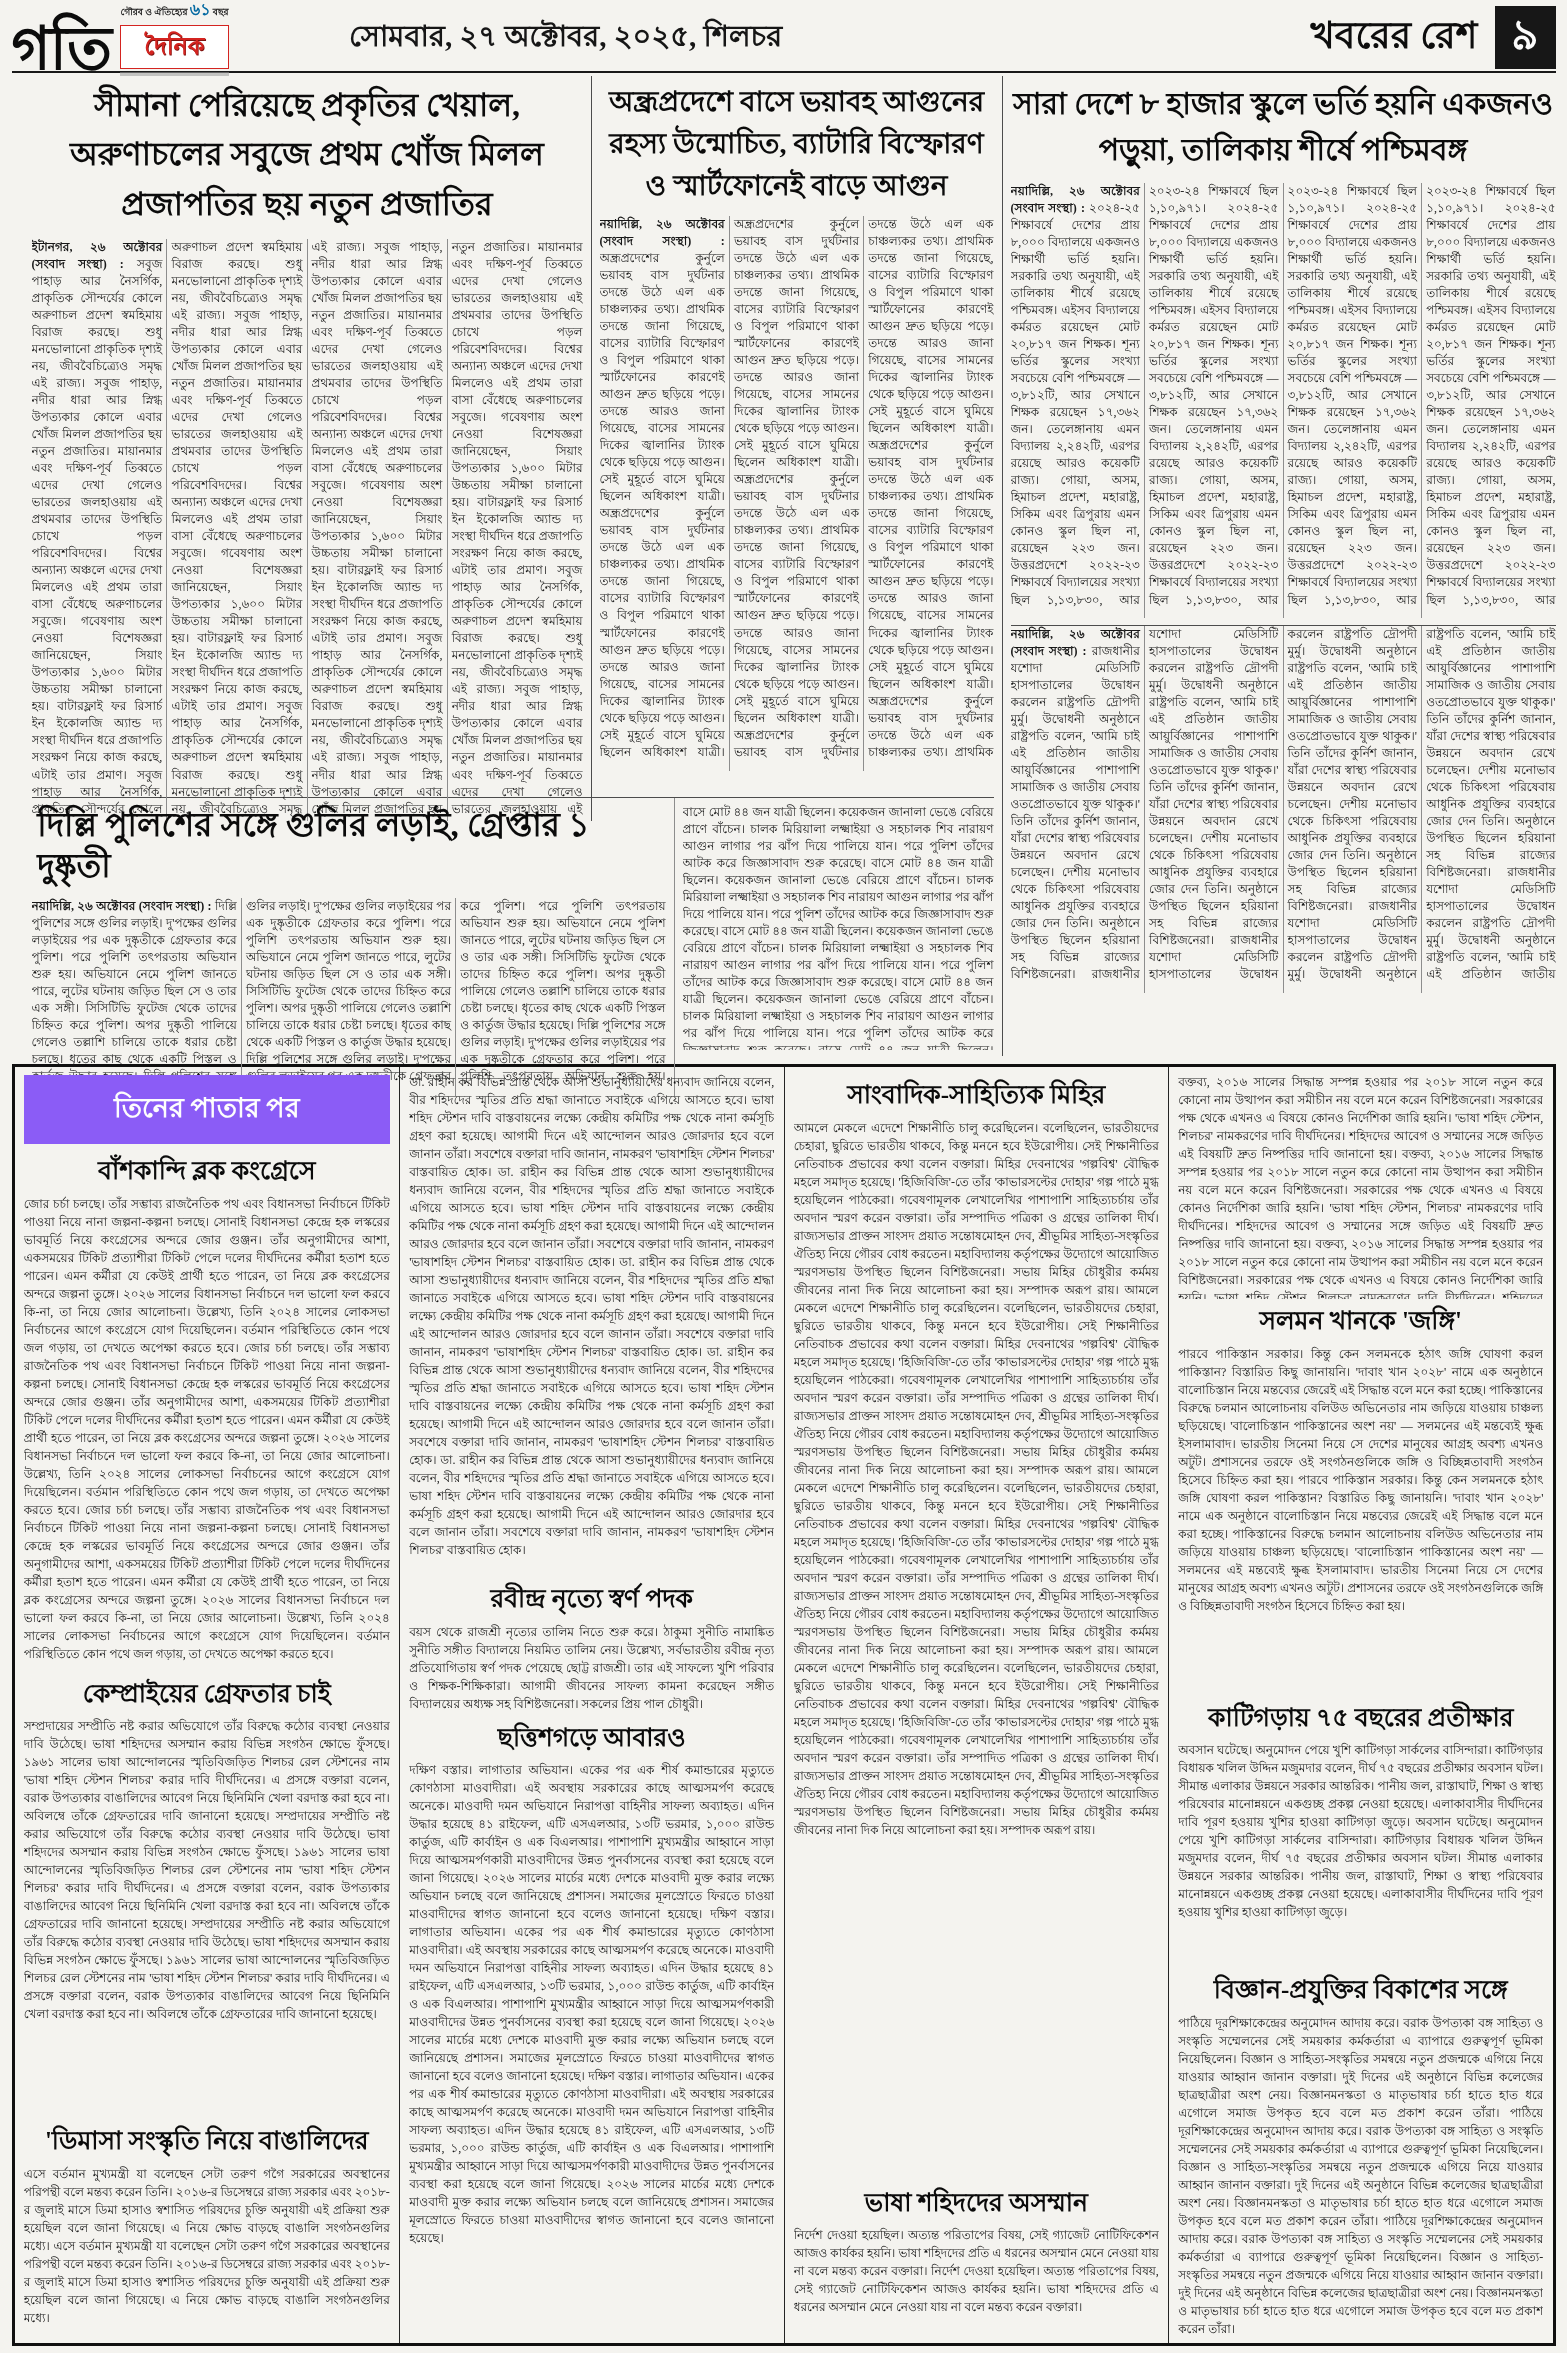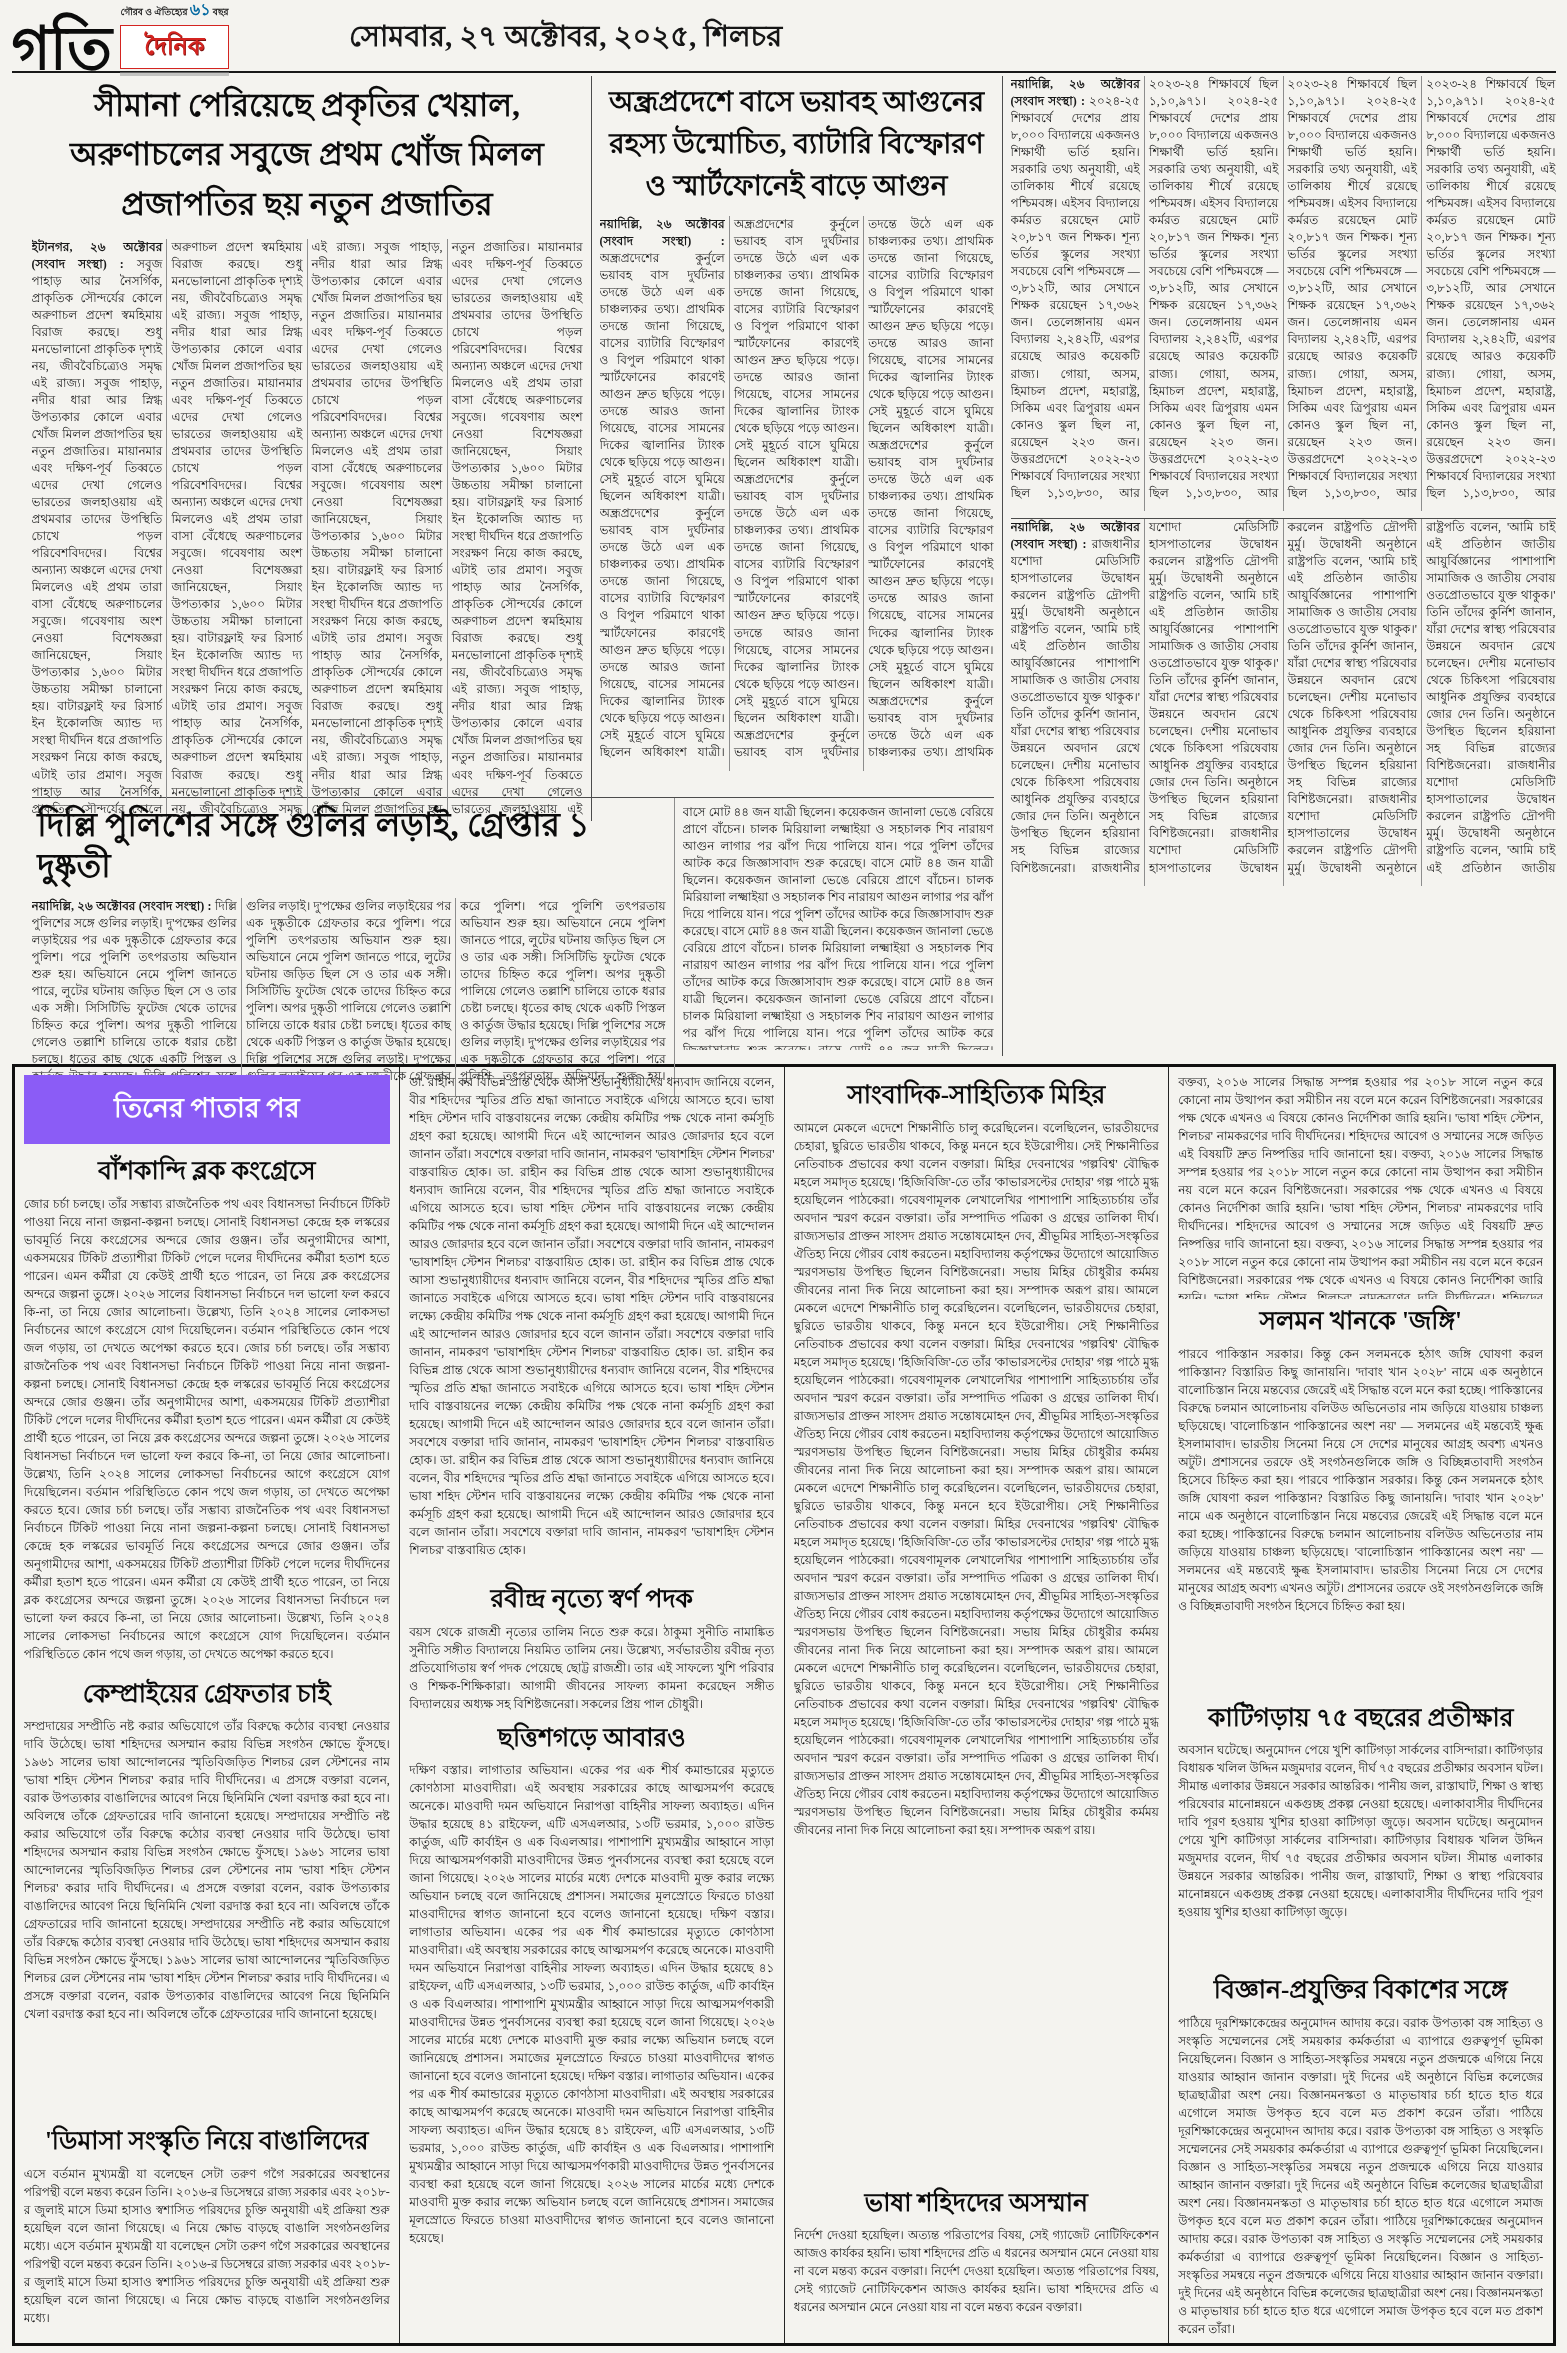--- a/index.html
+++ b/index.html
@@ -88,20 +88,24 @@
         <div class="tagline">
           <span>গৌরব ও ঐতিহ্যের</span>
           <span class="red">৬১</span>
           <span>বছর</span>
         </div>
         <div class="daily-name">দৈনিক</div>
         <div class="daily-strip"></div>
       </div>
     </div>
     <div class="edition-date">সোমবার, ২৭ অক্টোবর, ২০২৫, শিলচর</div>
+    <div class="section-wrap">
+      <span class="section-title">খবরের রেশ</span>
+      <span class="pageno">৯</span>
+    </div>
   </header>
 
   <div class="topzone">
 
     <div class="left-zone">
       <div class="ab-row">
 
         <section class="artA">
           <h1 class="hl hl-a">সীমানা পেরিয়েছে প্রকৃতির খেয়াল, অরুণাচলের সবুজে প্রথম খোঁজ মিলল প্রজাপতির ছয় নতুন প্রজাতির</h1>
           <div class="body cols4">
@@ -132,20 +136,21 @@
           <div class="body">
             <span>বাসে মোট ৪৪ জন যাত্রী ছিলেন। কয়েকজন জানালা ভেঙে বেরিয়ে প্রাণে বাঁচেন। চালক মিরিয়ালা লক্ষ্মাইয়া ও সহচালক শিব নারায়ণ আগুন লাগার পর ঝাঁপ দিয়ে পালিয়ে যান। পরে পুলিশ তাঁদের আটক করে জিজ্ঞাসাবাদ শুরু করেছে। বাসে মোট ৪৪ জন যাত্রী ছিলেন। কয়েকজন জানালা ভেঙে বেরিয়ে প্রাণে বাঁচেন। চালক মিরিয়ালা লক্ষ্মাইয়া ও সহচালক শিব নারায়ণ আগুন লাগার পর ঝাঁপ দিয়ে পালিয়ে যান। পরে পুলিশ তাঁদের আটক করে জিজ্ঞাসাবাদ শুরু করেছে। বাসে মোট ৪৪ জন যাত্রী ছিলেন। কয়েকজন জানালা ভেঙে বেরিয়ে প্রাণে বাঁচেন। চালক মিরিয়ালা লক্ষ্মাইয়া ও সহচালক শিব নারায়ণ আগুন লাগার পর ঝাঁপ দিয়ে পালিয়ে যান। পরে পুলিশ তাঁদের আটক করে জিজ্ঞাসাবাদ শুরু করেছে। বাসে মোট ৪৪ জন যাত্রী ছিলেন। কয়েকজন জানালা ভেঙে বেরিয়ে প্রাণে বাঁচেন। চালক মিরিয়ালা লক্ষ্মাইয়া ও সহচালক শিব নারায়ণ আগুন লাগার পর ঝাঁপ দিয়ে পালিয়ে যান। পরে পুলিশ তাঁদের আটক করে জিজ্ঞাসাবাদ শুরু করেছে। বাসে মোট ৪৪ জন যাত্রী ছিলেন। কয়েকজন জানালা ভেঙে বেরিয়ে প্রাণে বাঁচেন। চালক মিরিয়ালা লক্ষ্মাইয়া ও সহচালক শিব নারায়ণ আগুন লাগার পর ঝাঁপ দিয়ে পালিয়ে যান। পরে পুলিশ তাঁদের আটক করে জিজ্ঞাসাবাদ শুরু করেছে।</span>
           </div>
         </div>
       </div>
     </div>
 
     <div class="right-zone">
 
       <section class="artC">
+        <h1 class="hl hl-c">সারা দেশে ৮ হাজার স্কুলে ভর্তি হয়নি একজনও পড়ুয়া, তালিকায় শীর্ষে পশ্চিমবঙ্গ</h1>
         <div class="body cols4">
           <b class="dateline">নয়াদিল্লি, ২৬ অক্টোবর (সংবাদ সংস্থা) :</b>
           <span>২০২৪-২৫ শিক্ষাবর্ষে দেশের প্রায় ৮,০০০ বিদ্যালয়ে একজনও শিক্ষার্থী ভর্তি হয়নি। সরকারি তথ্য অনুযায়ী, এই তালিকায় শীর্ষে রয়েছে পশ্চিমবঙ্গ। এইসব বিদ্যালয়ে কর্মরত রয়েছেন মোট ২০,৮১৭ জন শিক্ষক। শূন্য ভর্তির স্কুলের সংখ্যা সবচেয়ে বেশি পশ্চিমবঙ্গে — ৩,৮১২টি, আর সেখানে শিক্ষক রয়েছেন ১৭,৩৬২ জন। তেলেঙ্গানায় এমন বিদ্যালয় ২,২৪২টি, এরপর রয়েছে আরও কয়েকটি রাজ্য। গোয়া, অসম, হিমাচল প্রদেশ, মহারাষ্ট্র, সিকিম এবং ত্রিপুরায় এমন কোনও স্কুল ছিল না, রয়েছেন ২২৩ জন। উত্তরপ্রদেশে ২০২২-২৩ শিক্ষাবর্ষে বিদ্যালয়ের সংখ্যা ছিল ১,১৩,৮৩০, আর ২০২৩-২৪ শিক্ষাবর্ষে ছিল ১,১০,৯৭১। ২০২৪-২৫ শিক্ষাবর্ষে দেশের প্রায় ৮,০০০ বিদ্যালয়ে একজনও শিক্ষার্থী ভর্তি হয়নি। সরকারি তথ্য অনুযায়ী, এই তালিকায় শীর্ষে রয়েছে পশ্চিমবঙ্গ। এইসব বিদ্যালয়ে কর্মরত রয়েছেন মোট ২০,৮১৭ জন শিক্ষক। শূন্য ভর্তির স্কুলের সংখ্যা সবচেয়ে বেশি পশ্চিমবঙ্গে — ৩,৮১২টি, আর সেখানে শিক্ষক রয়েছেন ১৭,৩৬২ জন। তেলেঙ্গানায় এমন বিদ্যালয় ২,২৪২টি, এরপর রয়েছে আরও কয়েকটি রাজ্য। গোয়া, অসম, হিমাচল প্রদেশ, মহারাষ্ট্র, সিকিম এবং ত্রিপুরায় এমন কোনও স্কুল ছিল না, রয়েছেন ২২৩ জন। উত্তরপ্রদেশে ২০২২-২৩ শিক্ষাবর্ষে বিদ্যালয়ের সংখ্যা ছিল ১,১৩,৮৩০, আর ২০২৩-২৪ শিক্ষাবর্ষে ছিল ১,১০,৯৭১। ২০২৪-২৫ শিক্ষাবর্ষে দেশের প্রায় ৮,০০০ বিদ্যালয়ে একজনও শিক্ষার্থী ভর্তি হয়নি। সরকারি তথ্য অনুযায়ী, এই তালিকায় শীর্ষে রয়েছে পশ্চিমবঙ্গ। এইসব বিদ্যালয়ে কর্মরত রয়েছেন মোট ২০,৮১৭ জন শিক্ষক। শূন্য ভর্তির স্কুলের সংখ্যা সবচেয়ে বেশি পশ্চিমবঙ্গে — ৩,৮১২টি, আর সেখানে শিক্ষক রয়েছেন ১৭,৩৬২ জন। তেলেঙ্গানায় এমন বিদ্যালয় ২,২৪২টি, এরপর রয়েছে আরও কয়েকটি রাজ্য। গোয়া, অসম, হিমাচল প্রদেশ, মহারাষ্ট্র, সিকিম এবং ত্রিপুরায় এমন কোনও স্কুল ছিল না, রয়েছেন ২২৩ জন। উত্তরপ্রদেশে ২০২২-২৩ শিক্ষাবর্ষে বিদ্যালয়ের সংখ্যা ছিল ১,১৩,৮৩০, আর ২০২৩-২৪ শিক্ষাবর্ষে ছিল ১,১০,৯৭১। ২০২৪-২৫ শিক্ষাবর্ষে দেশের প্রায় ৮,০০০ বিদ্যালয়ে একজনও শিক্ষার্থী ভর্তি হয়নি। সরকারি তথ্য অনুযায়ী, এই তালিকায় শীর্ষে রয়েছে পশ্চিমবঙ্গ। এইসব বিদ্যালয়ে কর্মরত রয়েছেন মোট ২০,৮১৭ জন শিক্ষক। শূন্য ভর্তির স্কুলের সংখ্যা সবচেয়ে বেশি পশ্চিমবঙ্গে — ৩,৮১২টি, আর সেখানে শিক্ষক রয়েছেন ১৭,৩৬২ জন। তেলেঙ্গানায় এমন বিদ্যালয় ২,২৪২টি, এরপর রয়েছে আরও কয়েকটি রাজ্য। গোয়া, অসম, হিমাচল প্রদেশ, মহারাষ্ট্র, সিকিম এবং ত্রিপুরায় এমন কোনও স্কুল ছিল না, রয়েছেন ২২৩ জন। উত্তরপ্রদেশে ২০২২-২৩ শিক্ষাবর্ষে বিদ্যালয়ের সংখ্যা ছিল ১,১৩,৮৩০, আর ২০২৩-২৪ শিক্ষাবর্ষে ছিল ১,১০,৯৭১। ২০২৪-২৫ শিক্ষাবর্ষে দেশের প্রায় ৮,০০০ বিদ্যালয়ে একজনও শিক্ষার্থী ভর্তি হয়নি। সরকারি তথ্য অনুযায়ী, এই তালিকায় শীর্ষে রয়েছে পশ্চিমবঙ্গ। এইসব বিদ্যালয়ে কর্মরত রয়েছেন মোট ২০,৮১৭ জন শিক্ষক। শূন্য ভর্তির স্কুলের সংখ্যা সবচেয়ে বেশি পশ্চিমবঙ্গে — ৩,৮১২টি, আর সেখানে শিক্ষক রয়েছেন ১৭,৩৬২ জন। তেলেঙ্গানায় এমন বিদ্যালয় ২,২৪২টি, এরপর রয়েছে আরও কয়েকটি রাজ্য। গোয়া, অসম, হিমাচল প্রদেশ, মহারাষ্ট্র, সিকিম এবং ত্রিপুরায় এমন কোনও স্কুল ছিল না, রয়েছেন ২২৩ জন। উত্তরপ্রদেশে ২০২২-২৩ শিক্ষাবর্ষে বিদ্যালয়ের সংখ্যা ছিল ১,১৩,৮৩০, আর ২০২৩-২৪ শিক্ষাবর্ষে ছিল ১,১০,৯৭১।</span>
         </div>
       </section>
 
       <section class="artE">
         <div class="body cols4">
           <b class="dateline">নয়াদিল্লি, ২৬ অক্টোবর (সংবাদ সংস্থা) :</b>
           <span>রাজধানীর যশোদা মেডিসিটি হাসপাতালের উদ্বোধন করলেন রাষ্ট্রপতি দ্রৌপদী মুর্মু। উদ্বোধনী অনুষ্ঠানে রাষ্ট্রপতি বলেন, 'আমি চাই এই প্রতিষ্ঠান জাতীয় আয়ুর্বিজ্ঞানের পাশাপাশি সামাজিক ও জাতীয় সেবায় ওতপ্রোতভাবে যুক্ত থাকুক।' তিনি তাঁদের কুর্নিশ জানান, যাঁরা দেশের স্বাস্থ্য পরিষেবার উন্নয়নে অবদান রেখে চলেছেন। দেশীয় মনোভাব থেকে চিকিৎসা পরিষেবায় আধুনিক প্রযুক্তির ব্যবহারে জোর দেন তিনি। অনুষ্ঠানে উপস্থিত ছিলেন হরিয়ানা সহ বিভিন্ন রাজ্যের বিশিষ্টজনেরা। রাজধানীর যশোদা মেডিসিটি হাসপাতালের উদ্বোধন করলেন রাষ্ট্রপতি দ্রৌপদী মুর্মু। উদ্বোধনী অনুষ্ঠানে রাষ্ট্রপতি বলেন, 'আমি চাই এই প্রতিষ্ঠান জাতীয় আয়ুর্বিজ্ঞানের পাশাপাশি সামাজিক ও জাতীয় সেবায় ওতপ্রোতভাবে যুক্ত থাকুক।' তিনি তাঁদের কুর্নিশ জানান, যাঁরা দেশের স্বাস্থ্য পরিষেবার উন্নয়নে অবদান রেখে চলেছেন। দেশীয় মনোভাব থেকে চিকিৎসা পরিষেবায় আধুনিক প্রযুক্তির ব্যবহারে জোর দেন তিনি। অনুষ্ঠানে উপস্থিত ছিলেন হরিয়ানা সহ বিভিন্ন রাজ্যের বিশিষ্টজনেরা। রাজধানীর যশোদা মেডিসিটি হাসপাতালের উদ্বোধন করলেন রাষ্ট্রপতি দ্রৌপদী মুর্মু। উদ্বোধনী অনুষ্ঠানে রাষ্ট্রপতি বলেন, 'আমি চাই এই প্রতিষ্ঠান জাতীয় আয়ুর্বিজ্ঞানের পাশাপাশি সামাজিক ও জাতীয় সেবায় ওতপ্রোতভাবে যুক্ত থাকুক।' তিনি তাঁদের কুর্নিশ জানান, যাঁরা দেশের স্বাস্থ্য পরিষেবার উন্নয়নে অবদান রেখে চলেছেন। দেশীয় মনোভাব থেকে চিকিৎসা পরিষেবায় আধুনিক প্রযুক্তির ব্যবহারে জোর দেন তিনি। অনুষ্ঠানে উপস্থিত ছিলেন হরিয়ানা সহ বিভিন্ন রাজ্যের বিশিষ্টজনেরা। রাজধানীর যশোদা মেডিসিটি হাসপাতালের উদ্বোধন করলেন রাষ্ট্রপতি দ্রৌপদী মুর্মু। উদ্বোধনী অনুষ্ঠানে রাষ্ট্রপতি বলেন, 'আমি চাই এই প্রতিষ্ঠান জাতীয় আয়ুর্বিজ্ঞানের পাশাপাশি সামাজিক ও জাতীয় সেবায় ওতপ্রোতভাবে যুক্ত থাকুক।' তিনি তাঁদের কুর্নিশ জানান, যাঁরা দেশের স্বাস্থ্য পরিষেবার উন্নয়নে অবদান রেখে চলেছেন। দেশীয় মনোভাব থেকে চিকিৎসা পরিষেবায় আধুনিক প্রযুক্তির ব্যবহারে জোর দেন তিনি। অনুষ্ঠানে উপস্থিত ছিলেন হরিয়ানা সহ বিভিন্ন রাজ্যের বিশিষ্টজনেরা। রাজধানীর যশোদা মেডিসিটি হাসপাতালের উদ্বোধন করলেন রাষ্ট্রপতি দ্রৌপদী মুর্মু। উদ্বোধনী অনুষ্ঠানে রাষ্ট্রপতি বলেন, 'আমি চাই এই প্রতিষ্ঠান জাতীয় আয়ুর্বিজ্ঞানের পাশাপাশি সামাজিক ও জাতীয় সেবায় ওতপ্রোতভাবে যুক্ত থাকুক।' তিনি তাঁদের কুর্নিশ জানান, যাঁরা দেশের স্বাস্থ্য পরিষেবার উন্নয়নে অবদান রেখে চলেছেন। দেশীয় মনোভাব থেকে চিকিৎসা পরিষেবায় আধুনিক প্রযুক্তির ব্যবহারে জোর দেন তিনি। অনুষ্ঠানে উপস্থিত ছিলেন হরিয়ানা সহ বিভিন্ন রাজ্যের বিশিষ্টজনেরা। রাজধানীর যশোদা মেডিসিটি হাসপাতালের উদ্বোধন করলেন রাষ্ট্রপতি দ্রৌপদী মুর্মু। উদ্বোধনী অনুষ্ঠানে রাষ্ট্রপতি বলেন, 'আমি চাই এই প্রতিষ্ঠান জাতীয় আয়ুর্বিজ্ঞানের পাশাপাশি সামাজিক ও জাতীয় সেবায় ওতপ্রোতভাবে যুক্ত থাকুক।' তিনি তাঁদের কুর্নিশ জানান, যাঁরা দেশের স্বাস্থ্য পরিষেবার উন্নয়নে অবদান রেখে চলেছেন। দেশীয় মনোভাব থেকে চিকিৎসা পরিষেবায় আধুনিক প্রযুক্তির ব্যবহারে জোর দেন তিনি। অনুষ্ঠানে উপস্থিত ছিলেন হরিয়ানা সহ বিভিন্ন রাজ্যের বিশিষ্টজনেরা।</span>

